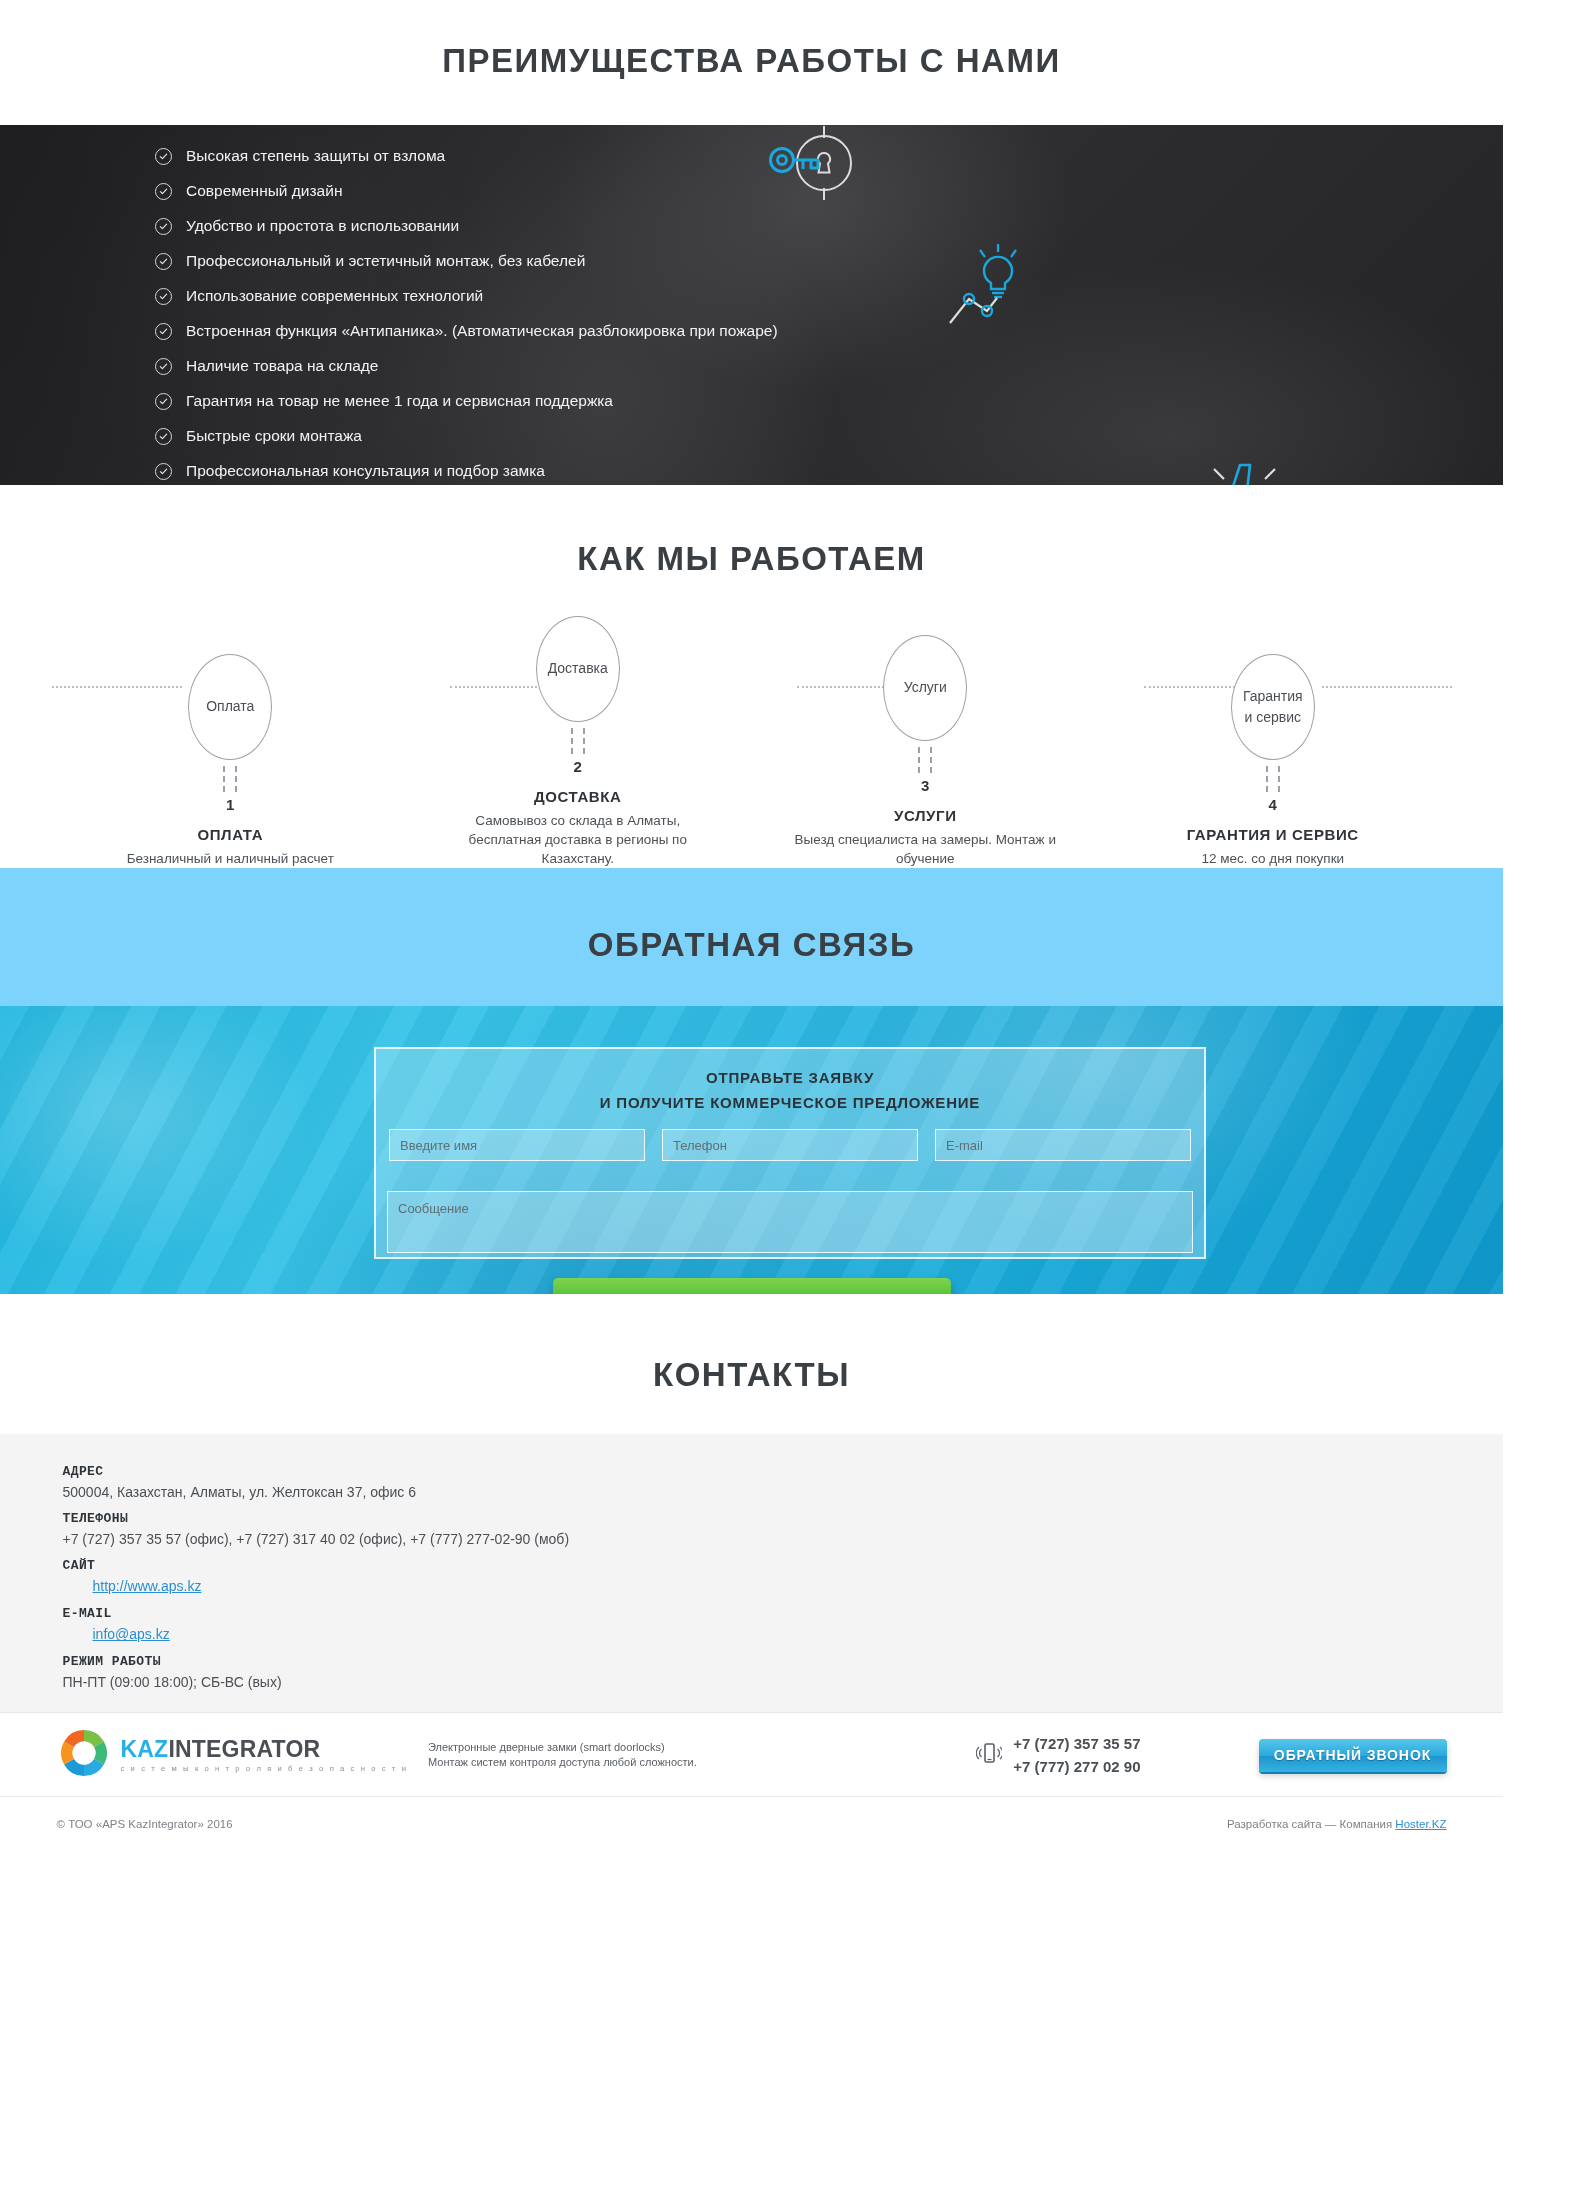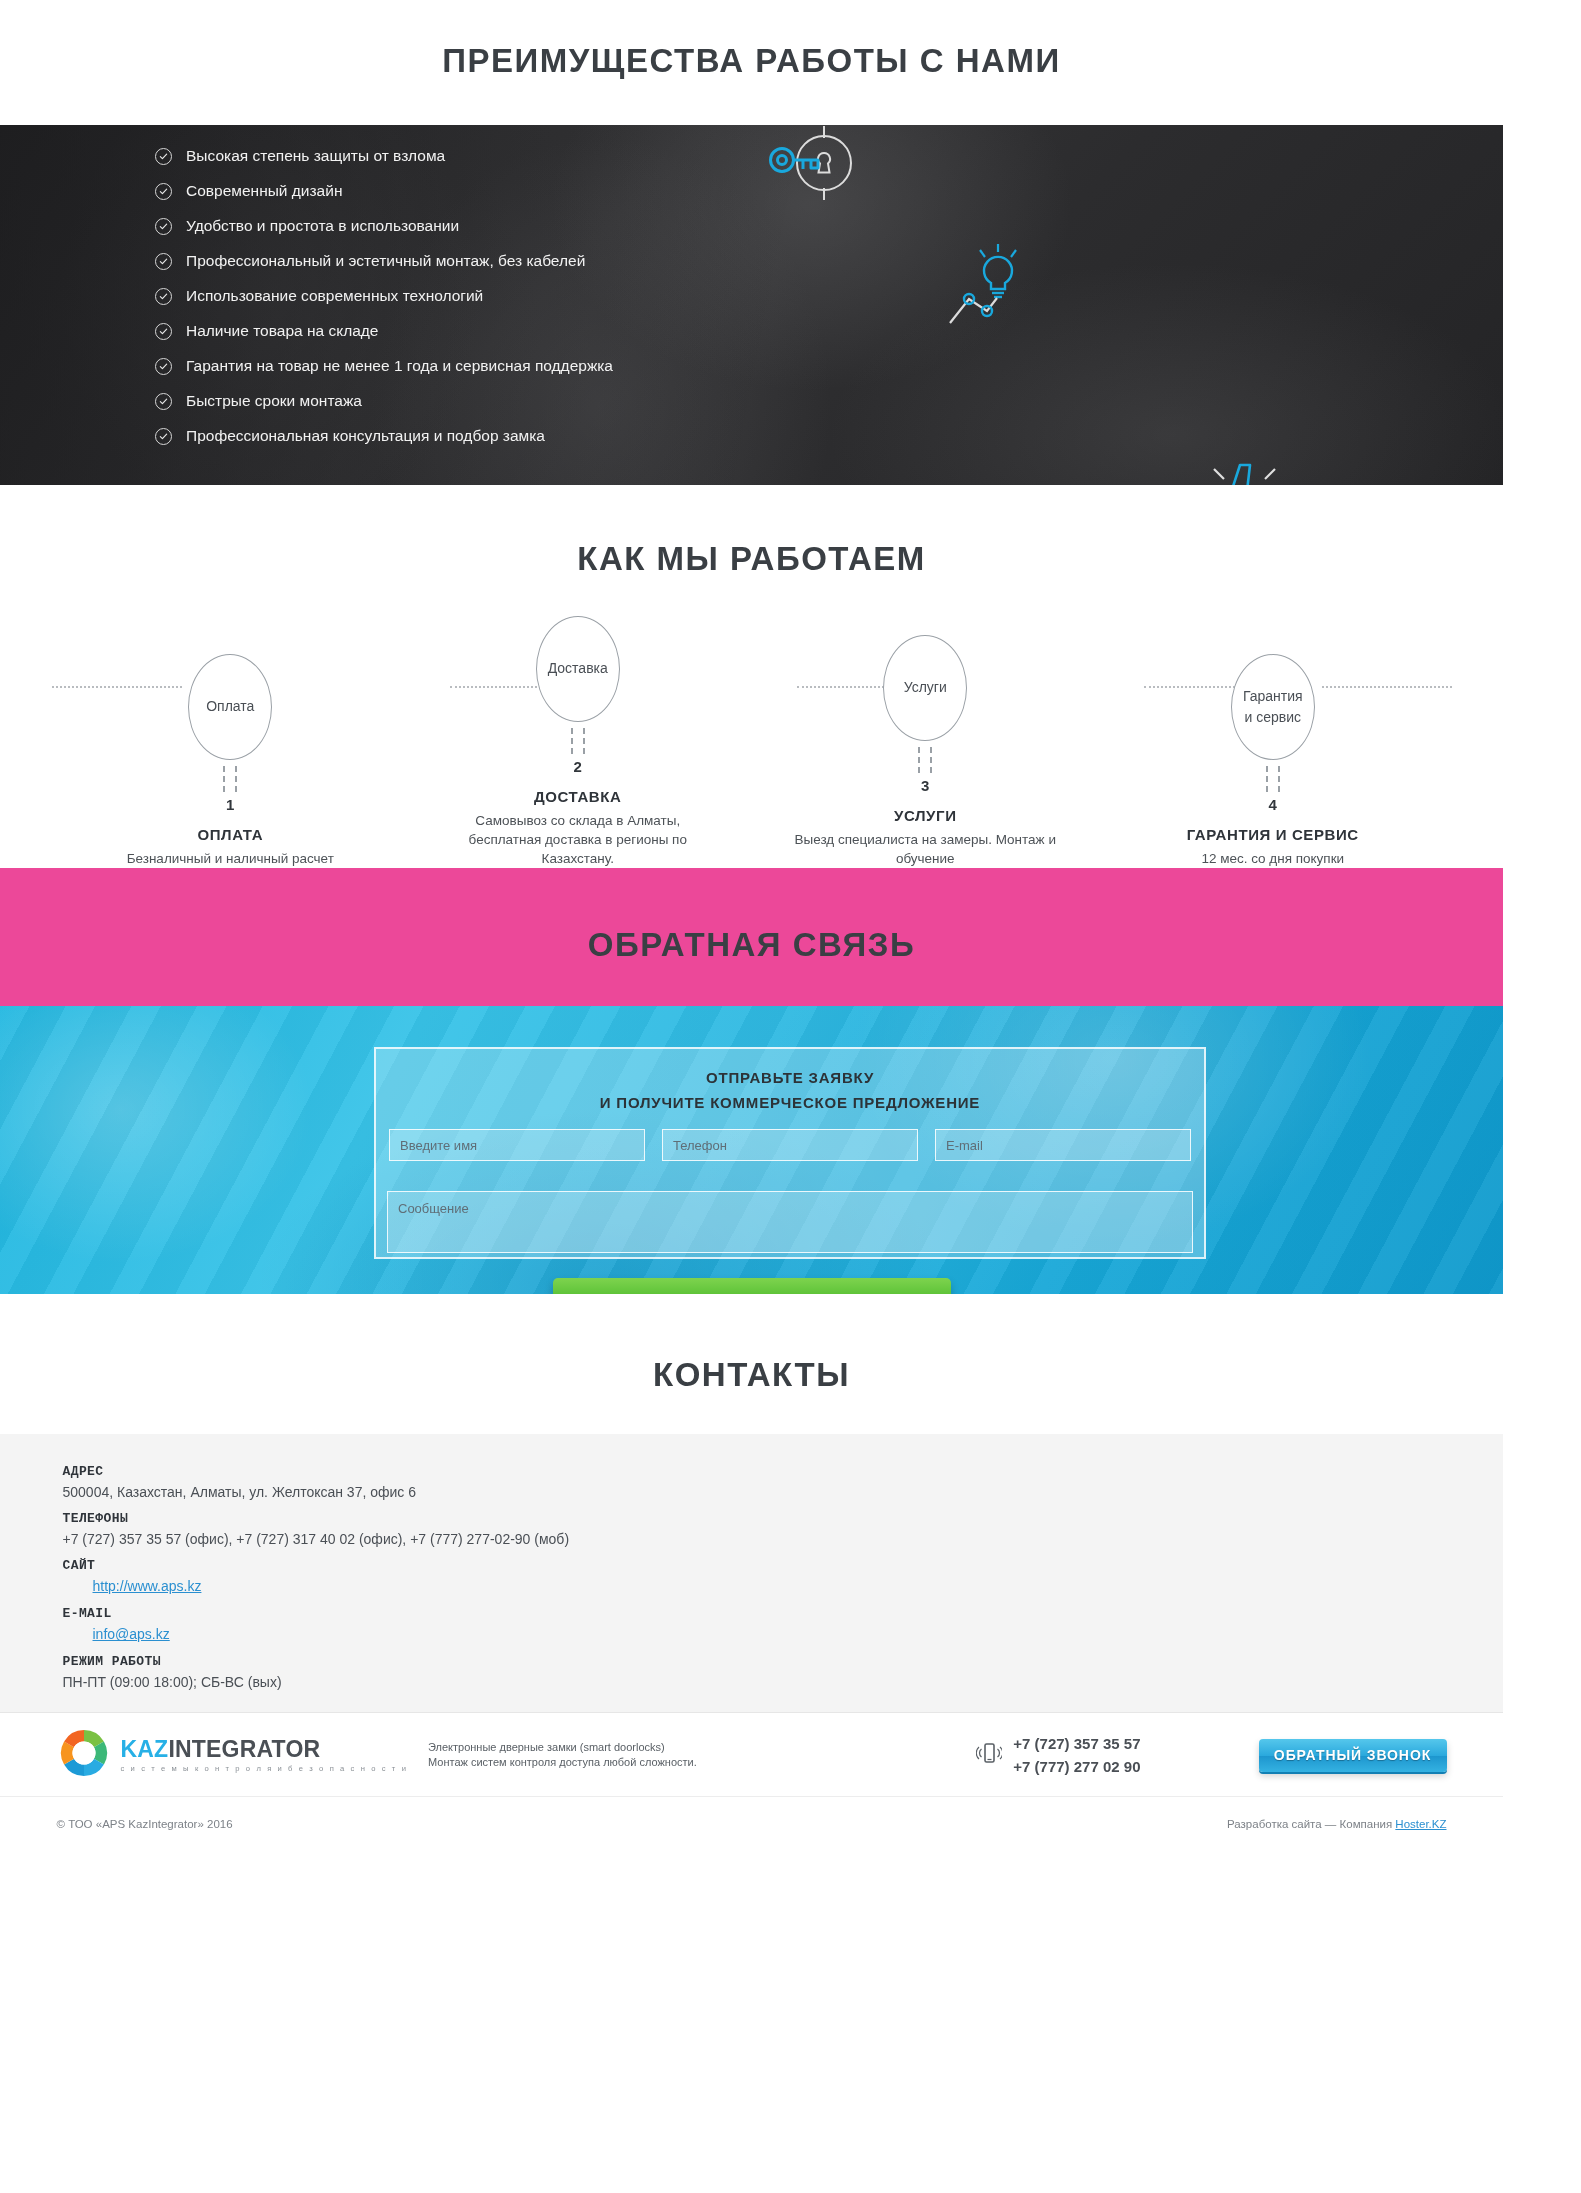--- a/index.html
+++ b/index.html
@@ -89,21 +89,21 @@
     font-family: "Liberation Sans Narrow", "Liberation Sans", sans-serif;
     font-weight: bold; font-size: 15px; letter-spacing: .6px;
     color: #2f343a; margin-top: 13px; text-transform: uppercase;
   }
   .step-desc {
     font-size: 13.5px; color: #4d5257; line-height: 1.42;
     margin: 6px auto 0; width: 270px;
   }
 
   
-  .fb-head { background: #ec4899; padding: 58px 0 42px; }
+  .fb-head { background: #7dd3fc; padding: 58px 0 42px; }
   .fb-band {
     position: relative; height: 288px; overflow: hidden;
     background:
       radial-gradient(ellipse 300px 240px at 8% 36%, rgba(255,255,255,0.22), rgba(255,255,255,0) 64%),
       radial-gradient(ellipse 420px 300px at 74% 18%, rgba(255,255,255,0.18), rgba(255,255,255,0) 62%),
       radial-gradient(ellipse 520px 260px at 40% 96%, rgba(0,110,170,0.30), rgba(0,0,0,0) 66%),
       linear-gradient(118deg, #1eb6e0 0%, #38c3e8 26%, #2fb9e2 48%, #18a8d8 72%, #0f9acd 100%);
   }
   .fb-band::after{
     content:"";position:absolute;inset:0;
@@ -246,20 +246,28 @@
           </span>
           <span>Профессиональный и эстетичный монтаж, без кабелей</span>
         </li>
         <li class="adv-item">
           <span class="adv-check">
             <svg width="9" height="9" viewBox="0 0 10 10">
                 <path d="M1.5 5.2 L3.8 7.4 L8.5 2.4" stroke="#e8e8e8" stroke-width="1.3" fill="none" stroke-linecap="round" stroke-linejoin="round"></path>
               </svg>
           </span>
           <span>Использование современных технологий</span>
+        </li>
+        <li class="adv-item">
+          <span class="adv-check">
+            <svg width="9" height="9" viewBox="0 0 10 10">
+                <path d="M1.5 5.2 L3.8 7.4 L8.5 2.4" stroke="#e8e8e8" stroke-width="1.3" fill="none" stroke-linecap="round" stroke-linejoin="round"></path>
+              </svg>
+          </span>
+          <span>Встроенная функция «Антипаника». (Автоматическая разблокировка при пожаре)</span>
         </li>
         <li class="adv-item">
           <span class="adv-check">
             <svg width="9" height="9" viewBox="0 0 10 10">
                 <path d="M1.5 5.2 L3.8 7.4 L8.5 2.4" stroke="#e8e8e8" stroke-width="1.3" fill="none" stroke-linecap="round" stroke-linejoin="round"></path>
               </svg>
           </span>
           <span>Наличие товара на складе</span>
         </li>
         <li class="adv-item">

